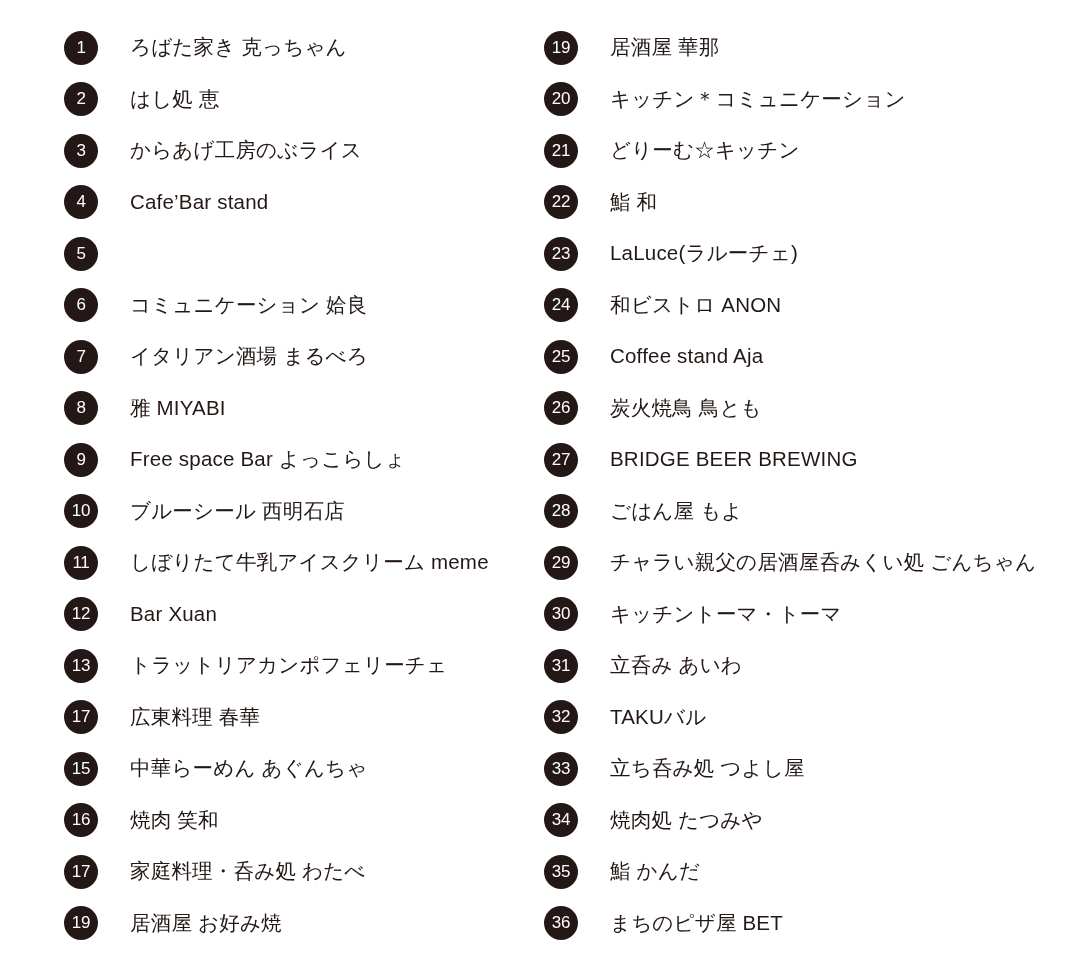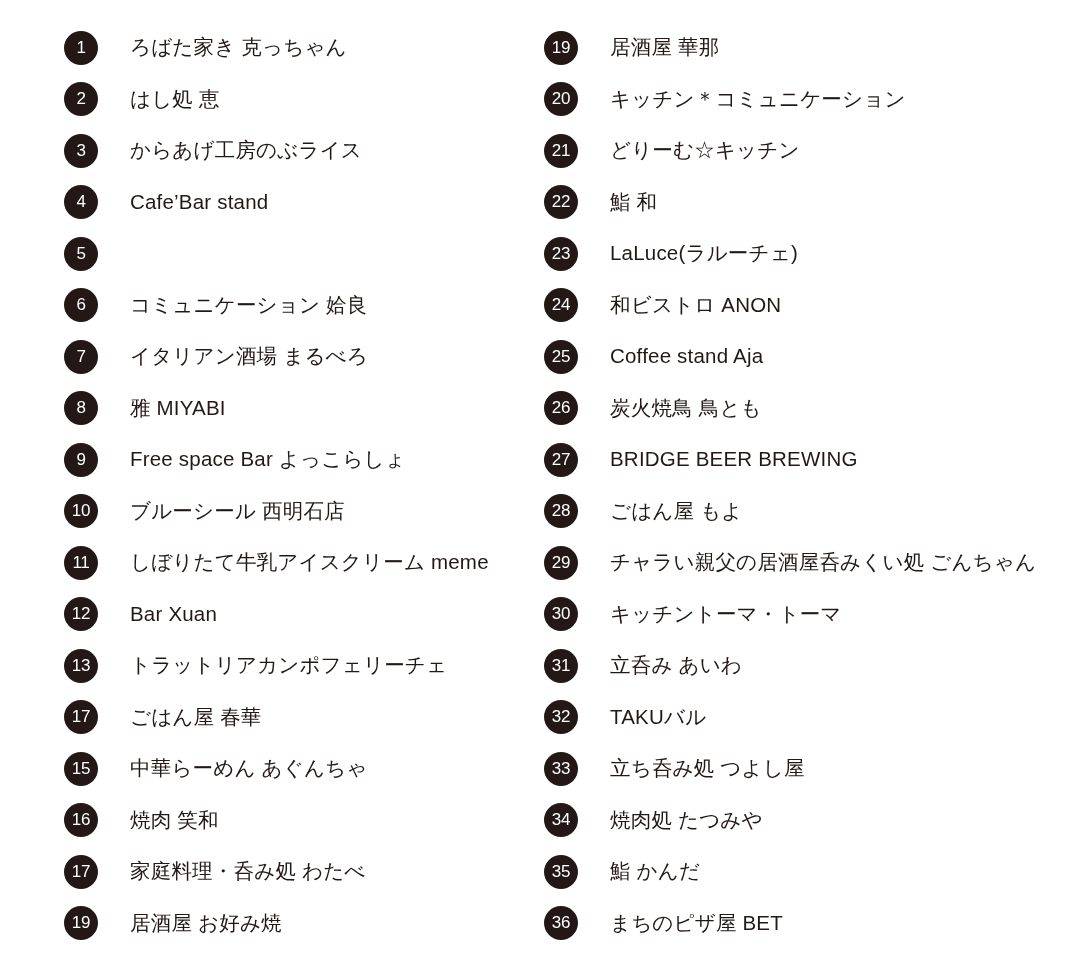--- a/index.html
+++ b/index.html
@@ -123,21 +123,21 @@
       <div class="entry">
         <span class="badge">12</span>
         <span class="name">Bar Xuan</span>
       </div>
       <div class="entry">
         <span class="badge">13</span>
         <span class="name">トラットリアカンポフェリーチェ</span>
       </div>
       <div class="entry">
         <span class="badge">17</span>
-        <span class="name">ごはん屋 春華</span>
+        <span class="name">広東料理 春華</span>
       </div>
       <div class="entry">
         <span class="badge">15</span>
         <span class="name">中華らーめん あぐんちゃ</span>
       </div>
       <div class="entry">
         <span class="badge">16</span>
         <span class="name">焼肉 笑和</span>
       </div>
       <div class="entry">

